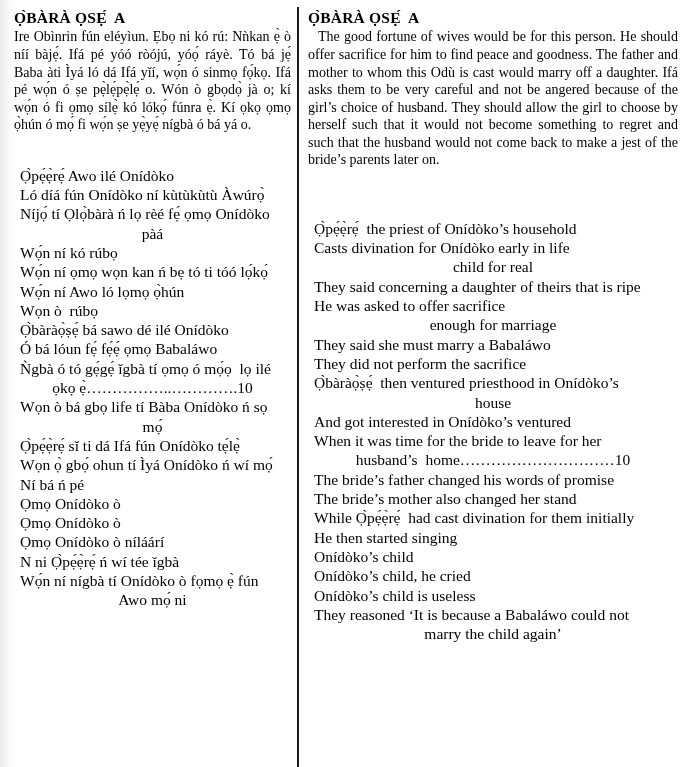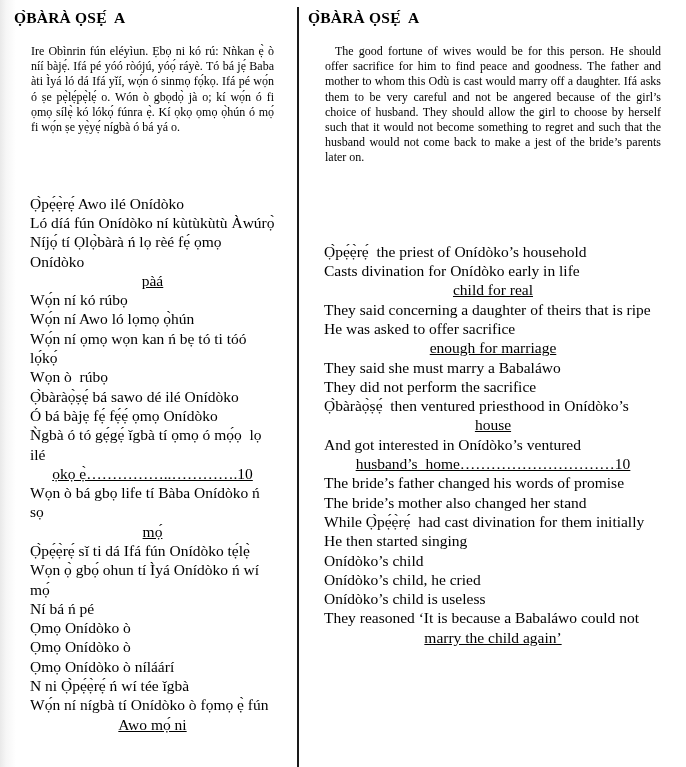--- a/index.html
+++ b/index.html
@@ -54,46 +54,45 @@
   .heading {
     font-weight: bold;
     font-size: 15.5px;
     letter-spacing: 0.2px;
     margin: 0 0 1px 0;
     line-height: 1.25;
     white-space: pre;
   }
 
   .para {
-    font-size: 12px;
+    font-size: 14px;
     line-height: 1.255;
     text-align: justify;
     text-justify: inter-word;
-    margin: 17px;
+    margin: 0;
     hyphens: none;
   }
   .para-right {
     text-indent: 10px;
   }
 
   .verse {
-    margin: 16px;
+    margin: 6px;
     padding: 0;
     list-style: none;
   }
   .verse li {
     font-size: 15.5px;
     line-height: 1.245;
     margin: 0;
     padding: 0;
     white-space: pre-wrap;
   }
   .verse li.cont {
     text-align: center;
-    text-decoration: underline;
   }
   .verse li.justify {
     text-align: justify;
     text-justify: inter-word;
   }
   .block-gap-lg { height: 26px; }
   .block-gap-xl { height: 44px; }
 </style>
 </head>
 <body>
@@ -105,25 +104,25 @@
   <div class="col col-left">
     <div class="heading">Ọ̀BÀRÀ ỌSẸ́  A</div>
     <p class="para">Ire Obìnrin fún eléyìun. Ẹbọ ni kó rú: Nǹkan ẹ̀ ò níí bàjẹ́.  Ifá pé yóó ròójú, yóọ́ ráyè.  Tó bá jẹ́ Baba àti Ìyá ló dá Ifá yǐí, wọ́n ó sinmọ fọ́kọ.   Ifá pé wọ́n ó ṣe pẹ̀lẹ́pẹ̀lẹ́ o.  Wón ò gbọdọ̀ jà o; kí wọ́n ó fi ọmọ sílẹ̀ kó lókọ́ fúnra ẹ̀. Kí ọkọ ọmọ ọ̀hún ó mọ́ fi wọ́n ṣe yẹ̀yẹ́ nígbà ó bá yá o.</p>
     <div class="block-gap-lg"></div>
     <ul class="verse" id="left-verse">
         <li>Ọ̀pẹ́ẹ̀rẹ́ Awo ilé Onídòko</li>
         <li>Ló díá fún Onídòko ní kùtùkùtù Àwúrọ̀</li>
         <li>Níjọ́ tí Ọlọ̀bàrà ń lọ rèé fẹ́ ọmọ Onídòko</li>
         <li class="cont">pàá</li>
         <li>Wọ́n ní kó rúbọ</li>
+        <li>Wọ́n ní ọmọ wọn kan ń bẹ tó ti tóó lọ́kọ́</li>
         <li>Wọ́n ní Awo ló lọmọ ọ̀hún</li>
-        <li>Wọ́n ní ọmọ wọn kan ń bẹ tó ti tóó lọ́kọ́</li>
         <li>Wọn ò  rúbọ</li>
         <li>Ọ̀bàràọ̀ṣẹ́ bá sawo dé ilé Onídòko</li>
-        <li>Ó bá bàjẹ fẹ́ fẹ́ẹ́ ọmọ Onídòko</li>
+        <li>Ó bá lóun fẹ́ fẹ́ẹ́ ọmọ Babaláwo</li>
         <li>Ǹgbà ó tó gẹ́gẹ́ ǐgbà tí ọmọ ó mọ́ọ  lọ ilé</li>
         <li class="cont">ọkọ ẹ̀……………..………….10</li>
         <li>Wọn ò bá gbọ life tí Bàba Onídòko ń sọ</li>
         <li class="cont">mọ́</li>
         <li>Ọ̀pẹ́ẹ̀rẹ́ sǐ ti dá Ifá fún Onídòko tẹ́lẹ̀</li>
         <li>Wọn ọ̀ gbọ́ ohun tí Ìyá Onídòko ń wí mọ́</li>
         <li>Ní bá ń pé</li>
         <li>Ọmọ Onídòko ò</li>
         <li>Ọmọ Onídòko ò</li>
         <li>Ọmọ Onídòko ò níláárí</li>
@@ -144,20 +143,21 @@
         <li>Casts divination for Onídòko early in life</li>
         <li class="cont">child for real</li>
         <li>They said concerning a daughter of theirs that is ripe</li>
         <li>He was asked to offer sacrifice</li>
         <li class="cont">enough for marriage</li>
         <li>They said she must marry a Babaláwo</li>
         <li>They did not perform the sacrifice</li>
         <li>Ọ̀bàràọ̀ṣẹ́  then ventured priesthood in Onídòko’s</li>
         <li class="cont">house</li>
         <li>And got interested in Onídòko’s ventured</li>
+        <li>When it was time for the bride to leave for her</li>
         <li class="cont">husband’s  home…………………………10</li>
         <li>The bride’s father changed his words of promise</li>
         <li>The bride’s mother also changed her stand</li>
         <li>While Ọ̀pẹ́ẹ̀rẹ́  had cast divination for them initially</li>
         <li>He then started singing</li>
         <li>Onídòko’s child</li>
         <li>Onídòko’s child, he cried</li>
         <li>Onídòko’s child is useless</li>
         <li class="justify">They reasoned ‘It is because a Babaláwo could not</li>
         <li class="cont">marry the child again’</li>

